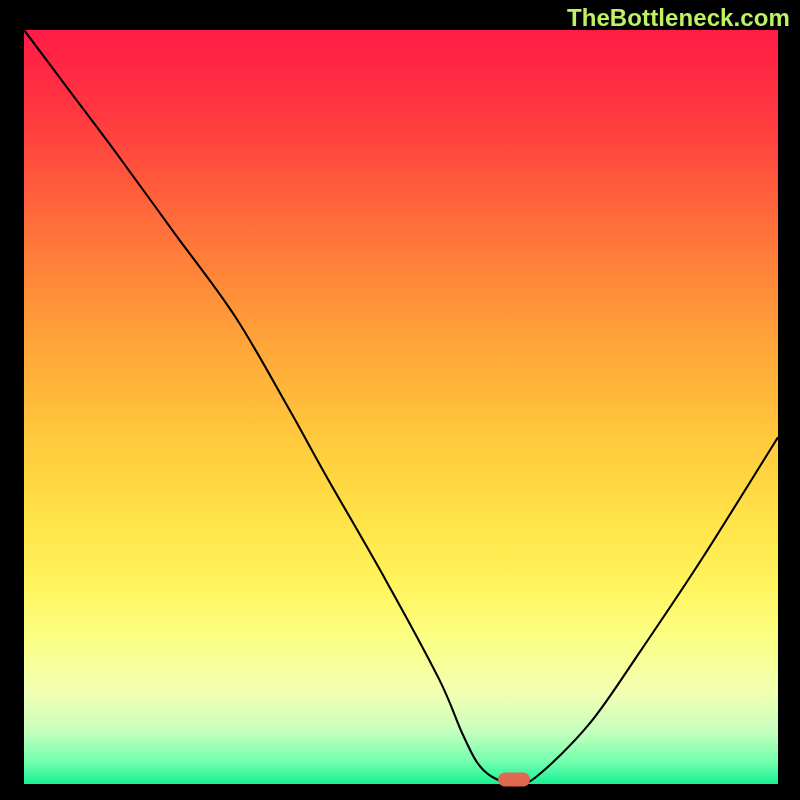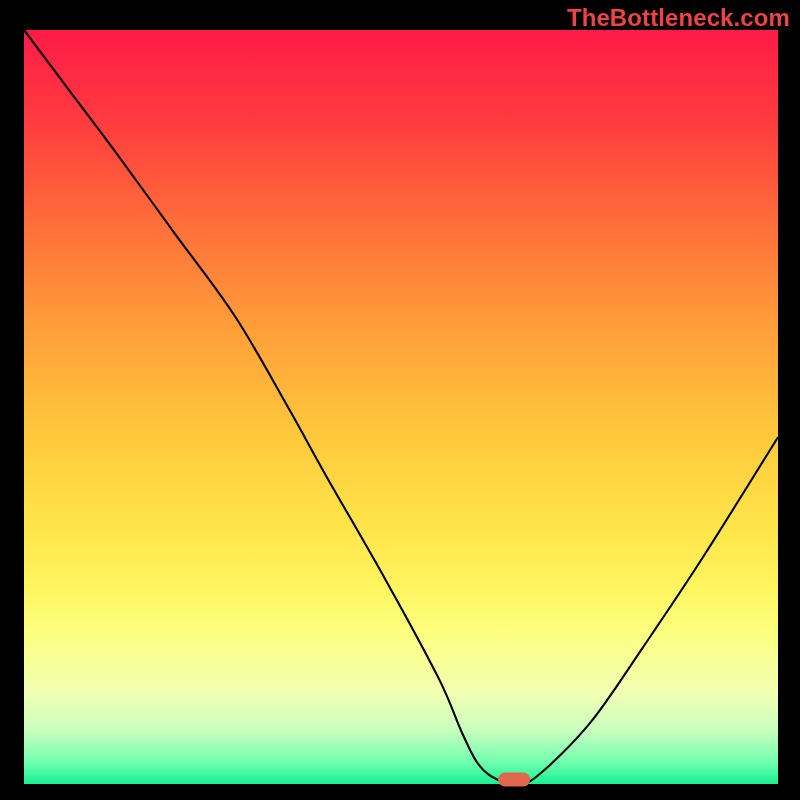--- a/index.html
+++ b/index.html
@@ -14,21 +14,21 @@
   .frame {
     position: relative;
     width: 800px;
     height: 800px;
     background: #000;
   }
   .watermark {
     position: absolute;
     top: 4px;
     right: 10px;
-    color: #ef4444;
+    color: #bef264;
     font-size: 24px;
     font-weight: 600;
     letter-spacing: 0.1px;
     z-index: 10;
   }
   .plot-area {
     position: absolute;
     left: 24px;
     top: 30px;
     width: 754px;

